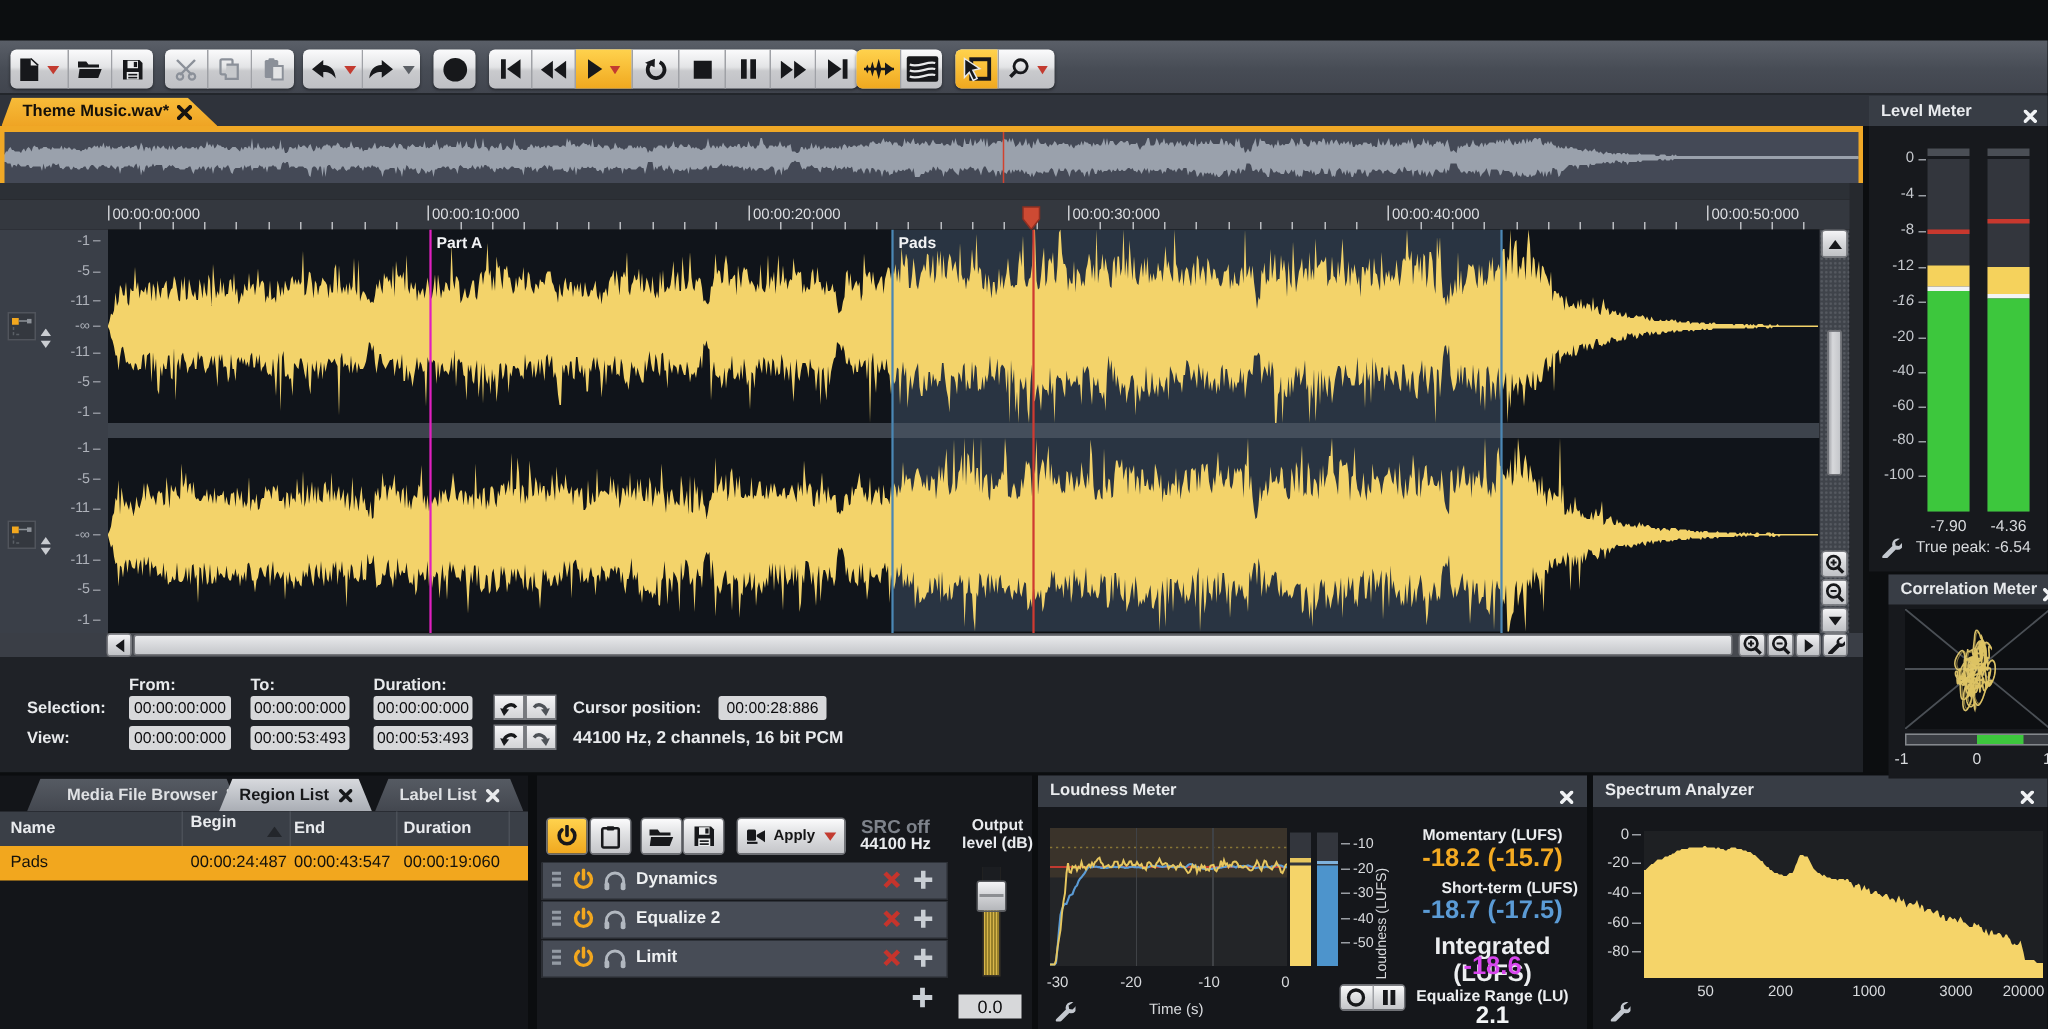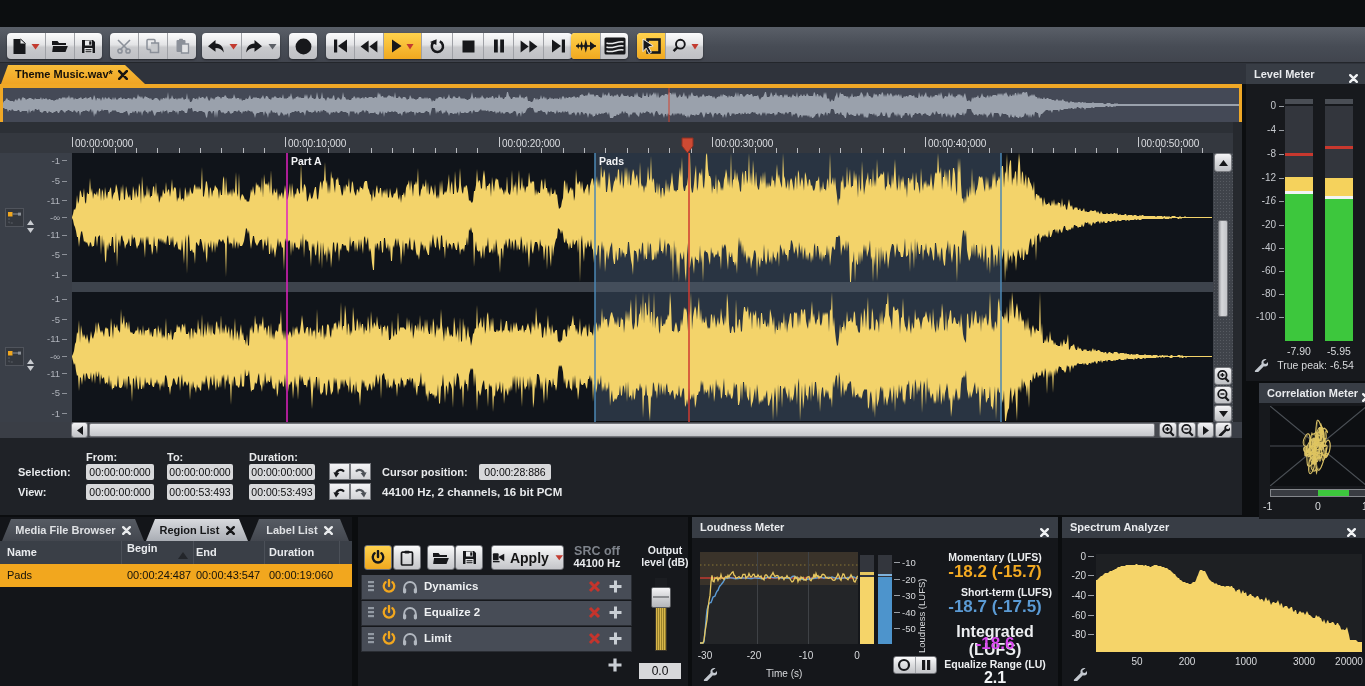--- a/index.html
+++ b/index.html
@@ -511,21 +511,21 @@
           </g>
         </svg>
       </div>
       <div class="ilab" style="left:382px;top:28px;">Cursor position:</div>
       <div class="ifield" style="left:479px;top:26px;width:72px;">00:00:28:886</div>
       <div class="ilab" style="left:382px;top:48px;font-size:11.5px;">44100 Hz, 2 channels, 16 bit PCM</div>
     </div>
 
 <div id="bottom" class="abs">
       <div class="panel" style="left:0;width:352px;background:#131519;">
-        <div class="btab" style="left:2px;width:142px;clip-path:polygon(9px 0,133px 0,142px 100%,0 100%);">Media File Browser&nbsp;&nbsp;<svg width="9" height="9" viewBox="0 0 9 9">
+        <div class="btab" style="left:18px;width:142px;clip-path:polygon(9px 0,133px 0,142px 100%,0 100%);justify-content:flex-end;">Media File Browser&nbsp;&nbsp;<svg width="9" height="9" viewBox="0 0 9 9">
             <path d="M1.2 1.2 L7.8 7.8 M7.8 1.2 L1.2 7.8" stroke="#e8eaec" stroke-width="2.4" stroke-linecap="round"></path>
           </svg></div>
         <div class="btab on" style="left:146px;width:102px;clip-path:polygon(9px 0,93px 0,102px 100%,0 100%);">Region List&nbsp;&nbsp;<svg width="9" height="9" viewBox="0 0 9 9">
             <path d="M1.2 1.2 L7.8 7.8 M7.8 1.2 L1.2 7.8" stroke="#17181a" stroke-width="2.4" stroke-linecap="round"></path>
           </svg></div>
         <div class="btab" style="left:250px;width:99px;clip-path:polygon(9px 0,90px 0,99px 100%,0 100%);">Label List&nbsp;&nbsp;<svg width="9" height="9" viewBox="0 0 9 9">
             <path d="M1.2 1.2 L7.8 7.8 M7.8 1.2 L1.2 7.8" stroke="#e8eaec" stroke-width="2.4" stroke-linecap="round"></path>
           </svg></div>
         <div class="abs" style="left:0;top:24px;width:352px;height:23px;background:#3a3f47;color:#e9ebee;font-size:11px;font-weight:bold;">
           <span class="abs" style="left:7px;top:5px;">Name</span>
@@ -576,21 +576,21 @@
             <rect x="4.5" y="12.2" width="6" height="1.1" fill="#17181b"></rect>
           </svg>
         </div>
         <div class="abs" style="left:133px;top:28px;width:73px;height:25px;background:linear-gradient(#fbfbfc,#dfe0e2 45%,#c4c5c9);border:1px solid #6f7176;border-radius:3px;display:flex;align-items:center;justify-content:center;">
           <svg width="14" height="11" viewBox="0 0 14 11">
             <rect x="1" y="1" width="6" height="7.5" rx="1" fill="#17181b"></rect>
             <path d="M7.5 4.5 L13 1.5 V9.5 L7.5 5.8 Z" fill="#17181b"></path>
             <rect x="1" y="9.2" width="7" height="1.4" fill="#17181b"></rect>
           </svg>
           <span style="width:5px;"></span>
-          <span style="font-size:14px;font-weight:bold;color:#141414;">Apply</span>
+          <span style="font-size:10px;font-weight:bold;color:#141414;">Apply</span>
           <span style="width:6px;"></span>
           <svg width="9" height="7" viewBox="0 0 9 7">
             <path d="M0.5 1 h8 L4.5 6.5 Z" fill="#c33b30"></path>
           </svg>
         </div>
         <div class="abs bold" style="left:213px;top:27px;width:52px;text-align:center;font-size:12.5px;color:#7e838b;">SRC off</div>
         <div class="abs bold" style="left:213px;top:40px;width:52px;text-align:center;font-size:11px;color:#e9ebee;">44100 Hz</div>
         <div class="abs bold" style="left:277px;top:27px;width:60px;text-align:center;font-size:10.5px;color:#e9ebee;">Output<br>level (dB)</div>
         <div class="prow" style="top:58px;">
           <span class="abs" style="left:6px;top:6px;"><svg width="6" height="11" viewBox="0 0 6 11">
@@ -792,21 +792,21 @@
       <div class="abs" style="left:39px;top:113px;width:28px;height:14px;background:#f5d25c;"></div>
       <div class="abs" style="left:39px;top:127px;width:28px;height:3px;background:#f2f4f6;"></div>
       <div class="abs" style="left:39px;top:130px;width:28px;height:147px;background:#3dc73d;"></div>
       <div class="abs" style="left:79px;top:35px;width:28px;height:5px;background:#4a4e55;"></div>
       <div class="abs" style="left:79px;top:42px;width:28px;height:235px;background:#33363d;"></div>
       <div class="abs" style="left:79px;top:82px;width:28px;height:3px;background:#c8382e;"></div>
       <div class="abs" style="left:79px;top:114px;width:28px;height:18px;background:#f5d25c;"></div>
       <div class="abs" style="left:79px;top:132px;width:28px;height:3px;background:#f2f4f6;"></div>
       <div class="abs" style="left:79px;top:135px;width:28px;height:142px;background:#3dc73d;"></div>
       <div class="abs small" style="left:39px;top:281px;width:28px;text-align:center;font-size:10.5px;">-7.90</div>
-      <div class="abs small" style="left:79px;top:281px;width:28px;text-align:center;font-size:10.5px;">-5.95</div>
+      <div class="abs small" style="left:79px;top:281px;width:28px;text-align:center;font-size:10.5px;">-4.36</div>
       <div class="abs small" style="left:22px;top:295px;width:95px;text-align:center;font-size:10.5px;">True peak: -6.54</div>
       <div class="abs" style="left:8px;top:294px;"><svg width="14" height="14" viewBox="0 0 14 14">
           <g transform="scale(1.0)">
             <path d="M12.6 1.2 a3.9 3.9 0 0 0 -5 4.8 L1.4 12.2 a1.6 1.6 0 0 0 2.3 2.3 L9.9 8.3 a3.9 3.9 0 0 0 4.8 -5 L12 6 L9.8 5.6 L9.4 3.4 Z" fill="#c3c8cf"></path>
           </g>
         </svg></div>
     </div>
 <div id="cor" class="abs">
       <div class="ptitle" style="height:20px;"><span>Correlation Meter</span><span class="abs" style="right:7px;top:5px;"><svg width="9" height="9" viewBox="0 0 9 9">
             <path d="M1.2 1.2 L7.8 7.8 M7.8 1.2 L1.2 7.8" stroke="#f0f2f4" stroke-width="2.4" stroke-linecap="round"></path>

